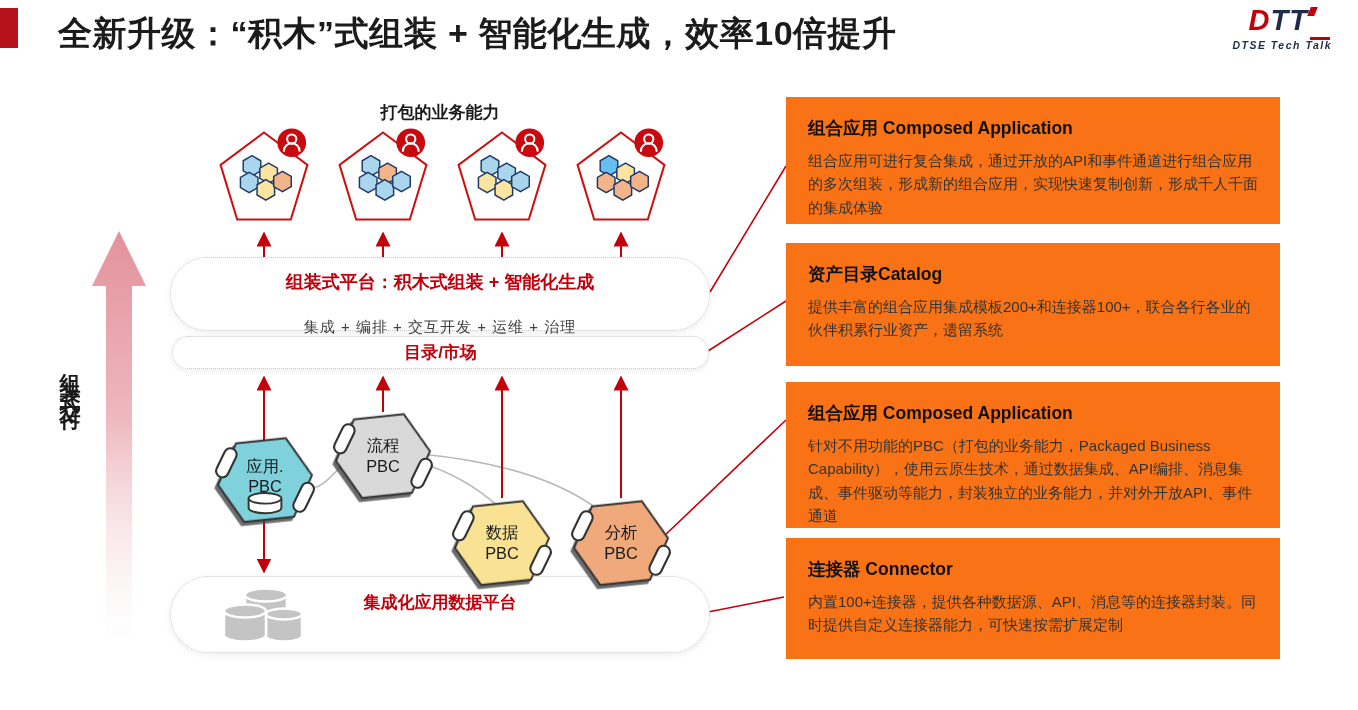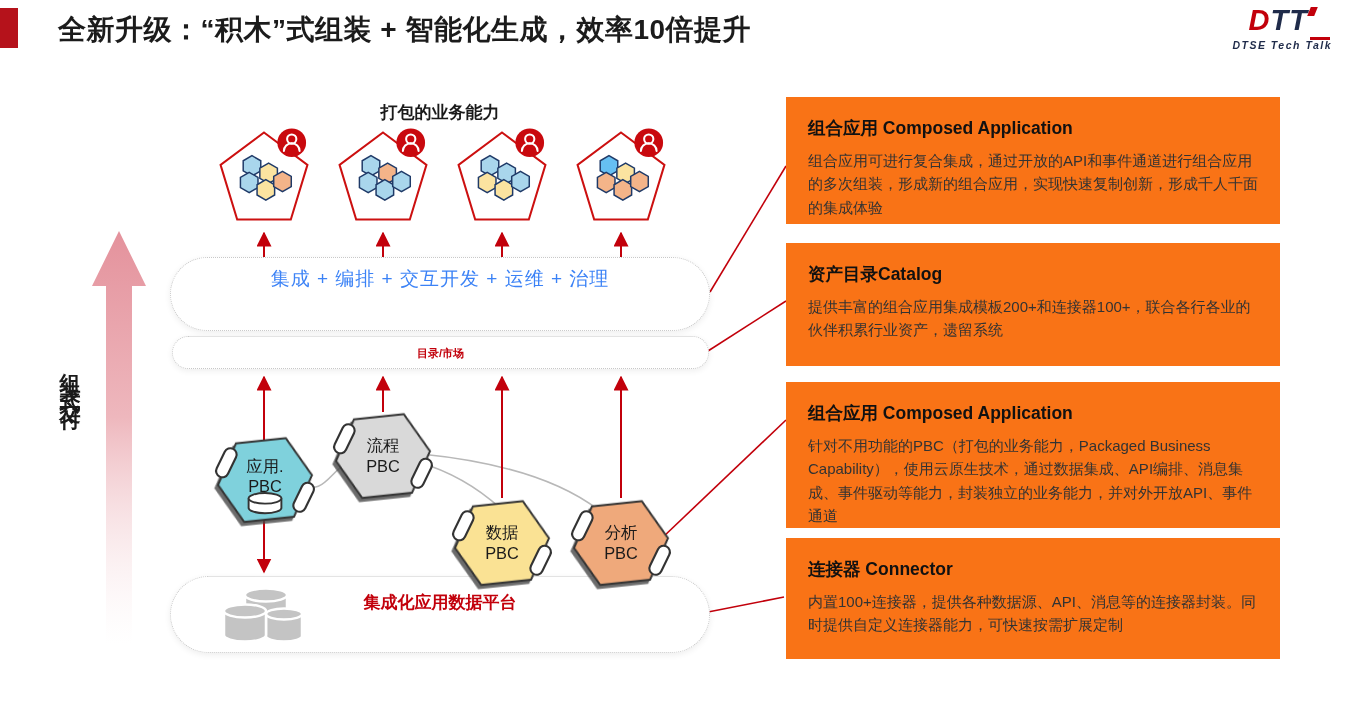--- a/index.html
+++ b/index.html
@@ -1,21 +1,21 @@
 <!DOCTYPE html>
 <html><head>
 <meta charset="utf-8">
 <style>
   html,body{margin:0;padding:0;background:#fff;}
   .slide{position:relative;width:1358px;height:710px;background:#fff;overflow:hidden;
          font-family:"Liberation Sans","DejaVu Sans",sans-serif;}
 
   
   .title-bar{position:absolute;left:0;top:8px;width:18px;height:40px;background:#B5121B;}
-  .slide-title{position:absolute;left:58px;top:11px;font-size:28px;font-weight:800;color:#1B1B1B;letter-spacing:.5px;}
+  .slide-title{position:absolute;left:58px;top:11px;font-size:34px;font-weight:800;color:#1B1B1B;letter-spacing:.5px;}
 
   
   .logo{position:absolute;right:26px;top:6px;text-align:center;margin-left:16px;}
   .logo-row{font-style:italic;font-weight:800;font-size:29px;line-height:1;letter-spacing:1px;}
   .logo-d{color:#C2000B;}
   .logo-tt{color:#1F2B4A;}
   .logo-tick{display:inline-block;width:7px;height:9px;background:#C2000B;transform:skewX(-22deg);vertical-align:top;margin:1px 0 0 1px;}
   .logo-caption{font-size:10.5px;font-weight:700;font-style:italic;color:#1F2B4A;letter-spacing:1.5px;margin-top:4px;}
   .logo-underline{position:absolute;right:2px;top:31px;width:20px;height:3px;background:#C2000B;}
 
@@ -31,23 +31,23 @@
              font-size:17px;font-weight:800;color:#1A1A1A;z-index:2;}
 
   
   .pentagon{position:absolute;top:127px;width:94px;height:98px;z-index:2;}
 
   
   .box{position:absolute;left:170px;width:540px;background:#fff;border:1px dotted #C8C8C8;
        box-sizing:border-box;box-shadow:0 2px 6px rgba(0,0,0,.07);z-index:2;text-align:center;}
   .box-platform{top:257px;height:74px;border-radius:38px;}
   .box-platform .box-title{margin-top:12px;font-size:18px;font-weight:800;color:#C2000B;}
-  .box-platform .box-sub{margin-top:8px;font-size:19px;color:#3b82f6;letter-spacing:1px;}
+  .box-platform .box-sub{margin-top:24px;font-size:15px;color:#404040;letter-spacing:1px;}
   .box-catalog{left:172px;top:336px;width:537px;height:33px;border-radius:17px;}
-  .box-catalog .box-title{line-height:32px;font-size:11px;font-weight:800;color:#C2000B;}
+  .box-catalog .box-title{line-height:32px;font-size:17px;font-weight:800;color:#C2000B;}
   .box-data{top:576px;height:77px;border-radius:40px;}
   .box-data .box-title{margin-top:14px;font-size:17px;font-weight:800;color:#C2000B;}
   .box-data .box-sub{margin-top:7px;font-size:14px;color:#555;letter-spacing:1px;}
   .db-icon{position:absolute;left:50px;top:8px;}
 
   
   .pbc{position:absolute;width:106px;height:98px;z-index:3;}
   .pbc-main{filter:drop-shadow(-3px 3px 0 rgba(70,70,70,.8));}
   .pbc text{font-family:"Liberation Sans","DejaVu Sans",sans-serif;font-size:17px;fill:#1A1A1A;}
 
@@ -172,20 +172,21 @@
       <polygon points="70,48 79.5,53.5 79.5,64.5 70,70 60.5,64.5 60.5,53.5" fill="#F4B489"></polygon>
     </g>
     <g>
       <circle cx="80" cy="17" r="15.5" fill="#C9090E"></circle>
       <circle cx="80" cy="13" r="5" fill="none" stroke="#fff" stroke-width="2.2"></circle>
       <path d="M71.5,26 a8.5,8.5 0 0 1 17,0" fill="none" stroke="#fff" stroke-width="2.2" stroke-linecap="round"></path>
     </g>
   </svg>
 
   <div class="box box-platform">
+    <div class="box-title">组装式平台：积木式组装 + 智能化生成</div>
     <div class="box-sub">集成 + 编排 + 交互开发 + 运维 + 治理</div>
   </div>
 
   <div class="box box-catalog">
     <div class="box-title">目录/市场</div>
   </div>
 
   <svg class="pbc" style="left:212px;top:431px" viewBox="0 0 110 100">
     <g transform="rotate(-6 55 50)">
       <polygon class="pbc-main" points="29,9 81,9 104,50 81,91 29,91 6,50" stroke="#333" stroke-width="2" fill="#7FD1DC"></polygon>

